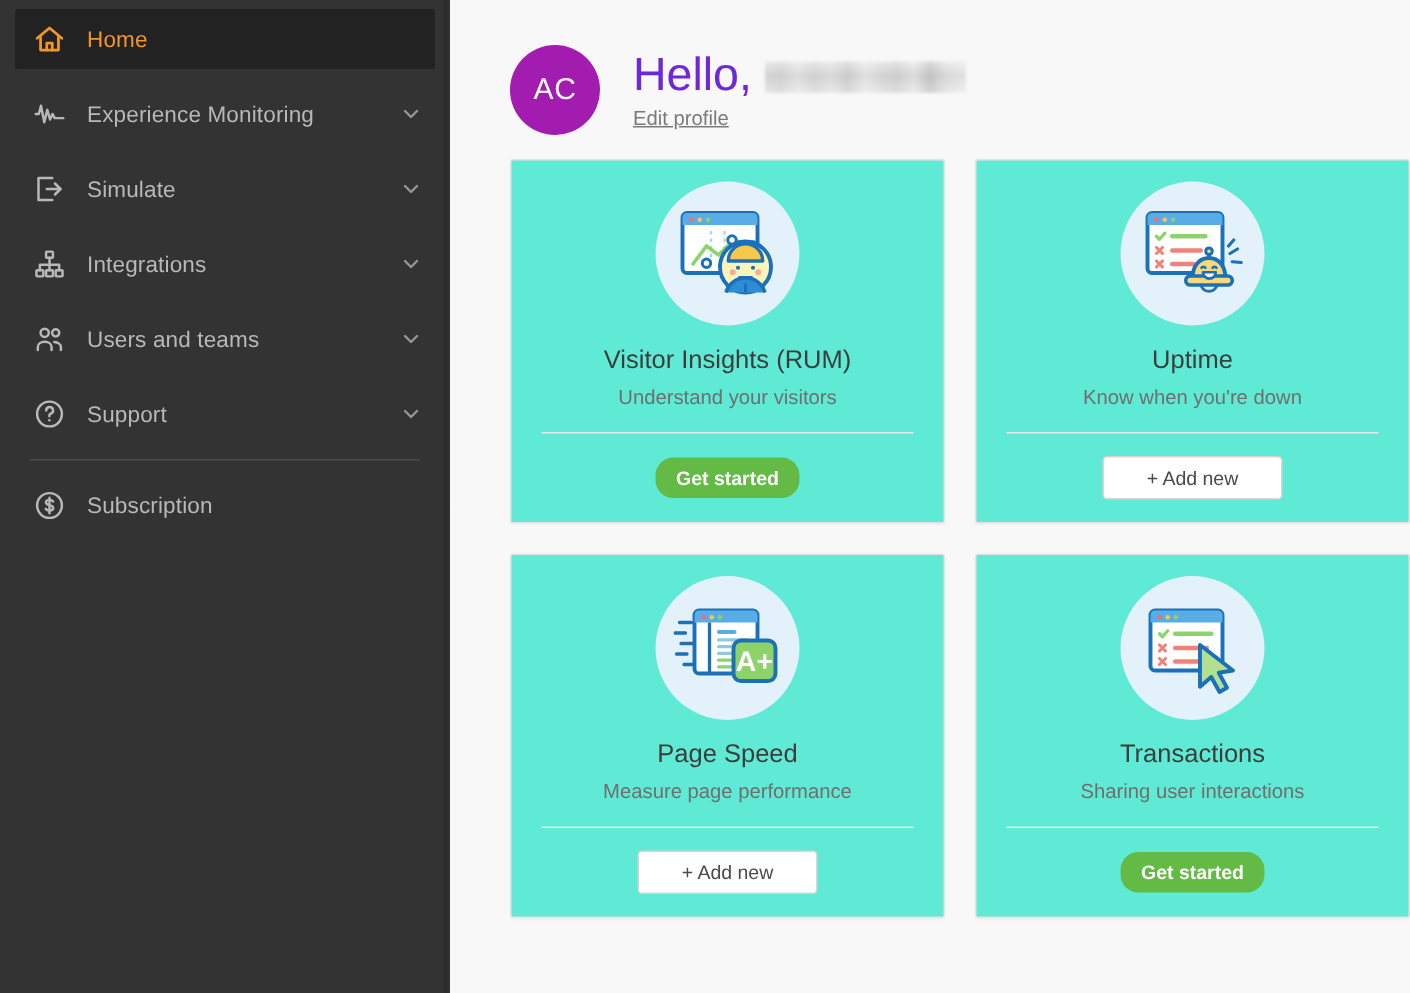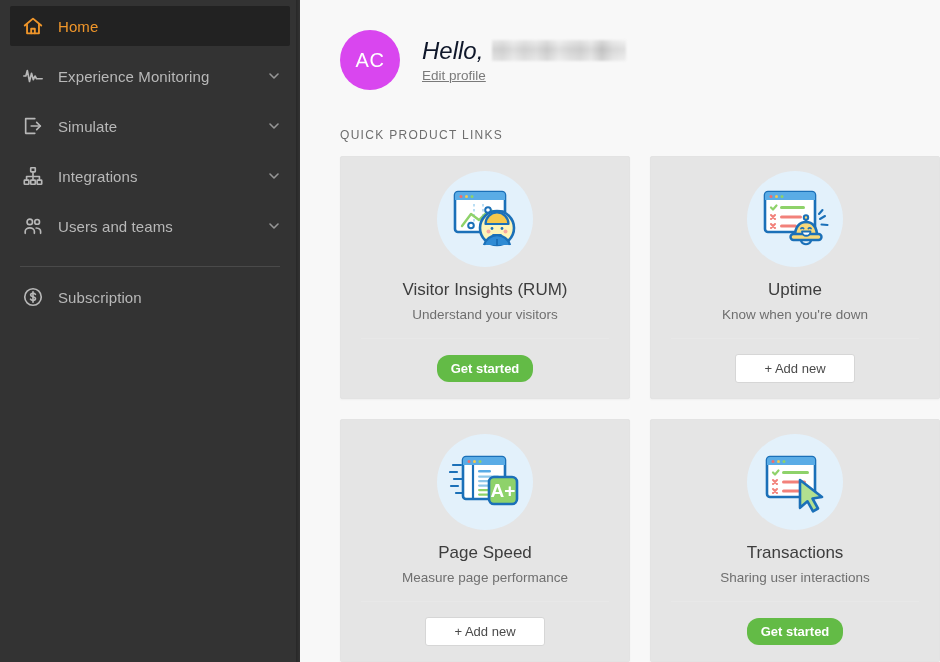--- a/index.html
+++ b/index.html
@@ -58,32 +58,31 @@
   
   .main {
     flex: 1 1 auto; height: 662px;
     background: #f8f8f8;
     padding: 28px 0 0 40px;
     overflow: hidden;
   }
   .profile { display: flex; align-items: center; height: 64px; }
   .avatar {
     width: 60px; height: 60px; border-radius: 50%;
-    background: #d946ef;
+    background: #a21caf;
     color: #fff;
     display: flex; align-items: center; justify-content: center;
     font-size: 20px; letter-spacing: .5px;
     flex: 0 0 60px;
   }
   .profile-txt { margin-left: 22px; padding-top: 2px; }
   .hello-row { display: flex; align-items: baseline; }
   .hello {
-    font-size: 24px; color: #0f172a; font-weight: 400;
+    font-size: 31px; color: #6d28d9; font-weight: 400;
     line-height: 1.05;
-    font-style: italic;
   }
   .name-redacted {
     display: inline-block;
     width: 134px; height: 21px;
     margin-left: 9px;
     position: relative; top: 2px;
     border-radius: 1px;
     background:
       linear-gradient(90deg,
         #d9d9d9 0%, #cfcfcf 8%, #e3e3e3 16%, #d2d2d2 24%,
@@ -116,21 +115,21 @@
   }
 
   .cards {
     margin-top: 14px;
     display: grid;
     grid-template-columns: 290px 290px;
     gap: 20px;
     width: 600px;
   }
   .card {
-    background: #e5e5e5;
+    background: #5eead4;
     border: 1px solid #e3e3e3;
     border-radius: 2px;
     box-shadow: 0 1px 2px rgba(0,0,0,0.04);
     height: 243px;
     display: flex; flex-direction: column;
     align-items: center;
     padding: 14px 20px 0 20px;
   }
   .illus {
     width: 96px; height: 96px; border-radius: 50%;
@@ -262,20 +261,35 @@
       <span class="nav-label">Users and teams</span>
       <span class="nav-chev">
         <svg width="16" height="16" viewBox="0 0 24 24" fill="none" stroke="#b8b8b8" stroke-width="2.4" stroke-linecap="round" stroke-linejoin="round">
             <path d="M6 9l6 6 6-6"></path>
           </svg>
       </span>
     </div>
 
     <div class="nav-gap"></div>
 
+    <div class="nav-item">
+      <span class="nav-ico">
+        <svg width="22" height="22" viewBox="0 0 24 24" fill="none" stroke="#b8b8b8" stroke-width="1.8" stroke-linecap="round" stroke-linejoin="round">
+          <circle cx="12" cy="12" r="9"></circle>
+          <path d="M9.6 9.4a2.5 2.5 0 1 1 3.2 2.4c-.6.2-.9.8-.9 1.4v.5"></path>
+          <circle cx="11.9" cy="16.6" r="0.9" fill="#b8b8b8" stroke="none"></circle>
+        </svg>
+      </span>
+      <span class="nav-label">Support</span>
+      <span class="nav-chev">
+        <svg width="16" height="16" viewBox="0 0 24 24" fill="none" stroke="#b8b8b8" stroke-width="2.4" stroke-linecap="round" stroke-linejoin="round">
+            <path d="M6 9l6 6 6-6"></path>
+          </svg>
+      </span>
+    </div>
 
     <div class="nav-divider"></div>
 
     <div class="nav-item">
       <span class="nav-ico">
         <svg width="22" height="22" viewBox="0 0 24 24" fill="none" stroke="#b8b8b8" stroke-width="1.8" stroke-linecap="round" stroke-linejoin="round">
           <circle cx="12" cy="12" r="9"></circle>
           <path d="M14.6 9.1c-.5-.8-1.5-1.2-2.6-1.2-1.5 0-2.6.8-2.6 1.9 0 2.6 5.3 1.2 5.3 3.9 0 1.2-1.2 2-2.7 2-1.2 0-2.2-.4-2.7-1.3"></path>
           <path d="M12 6.4v11.2"></path>
         </svg>
@@ -293,21 +307,20 @@
       </div>
       <div class="profile-txt">
         <div class="hello-row">
           <span class="hello">Hello,</span>
           <span class="name-redacted"></span>
         </div>
         <a class="edit-profile">Edit profile</a>
       </div>
     </div>
 
-    <div class="section-label">QUICK PRODUCT LINKS</div>
 
     <div class="cards">
 
       <div class="card">
         <div class="illus">
           <svg width="72" height="70" viewBox="0 0 72 70">
             <rect x="6" y="8" width="50" height="40" rx="3" fill="#fff" stroke="#1b70b8" stroke-width="2.6"></rect>
             <path d="M6 11a3 3 0 0 1 3-3h44a3 3 0 0 1 3 3v5H6z" fill="#5aace6"></path>
             <circle cx="12" cy="12.5" r="1.5" fill="#f26d6d"></circle>
             <circle cx="17.5" cy="12.5" r="1.5" fill="#f5c84c"></circle>

